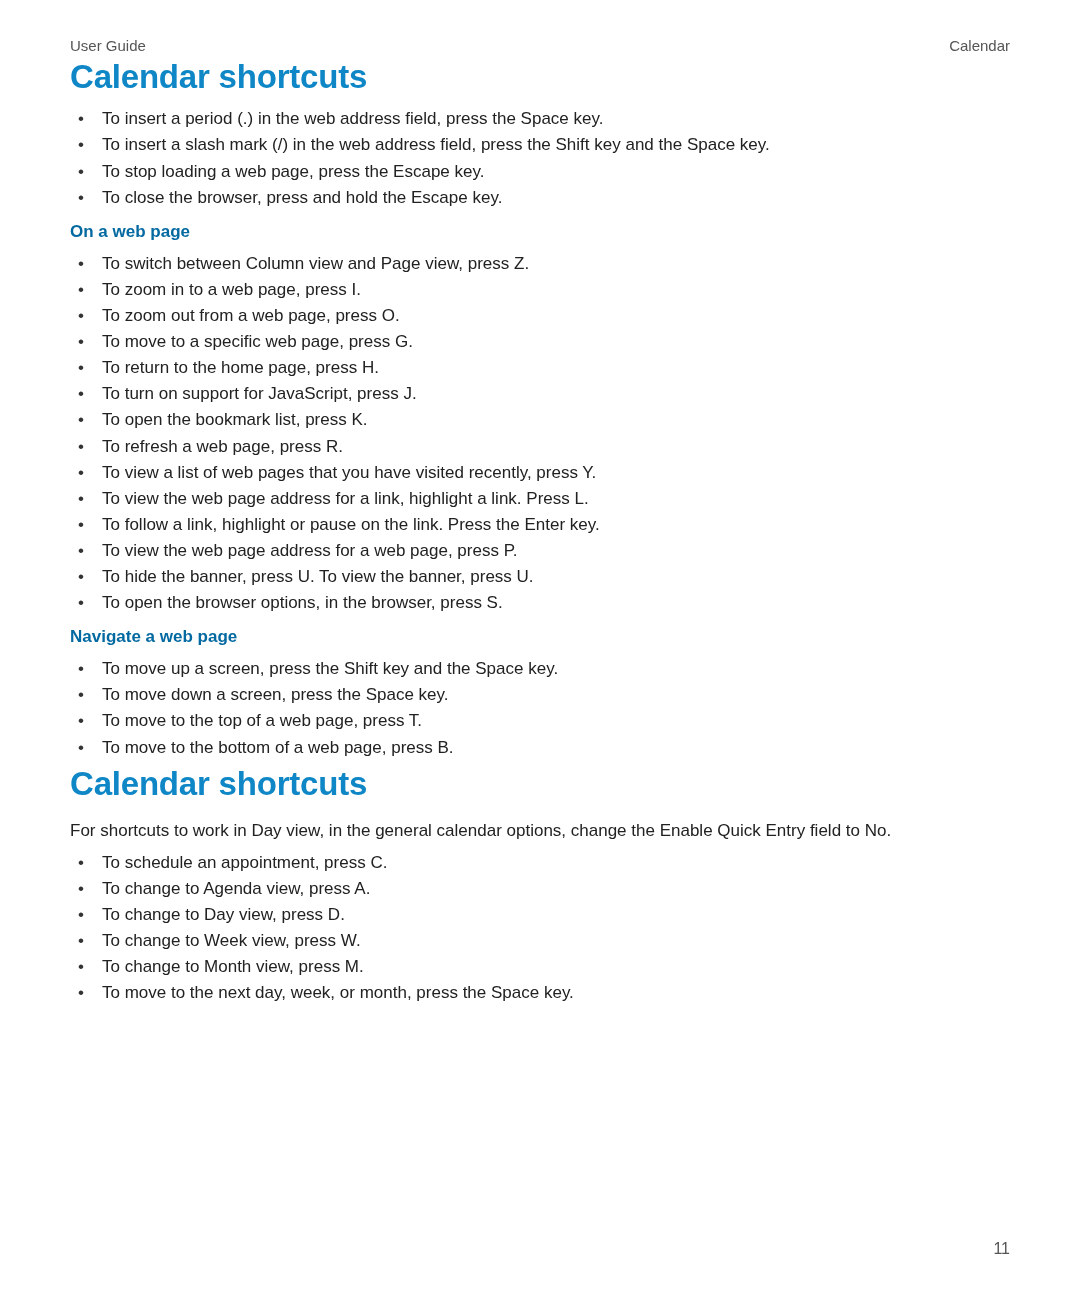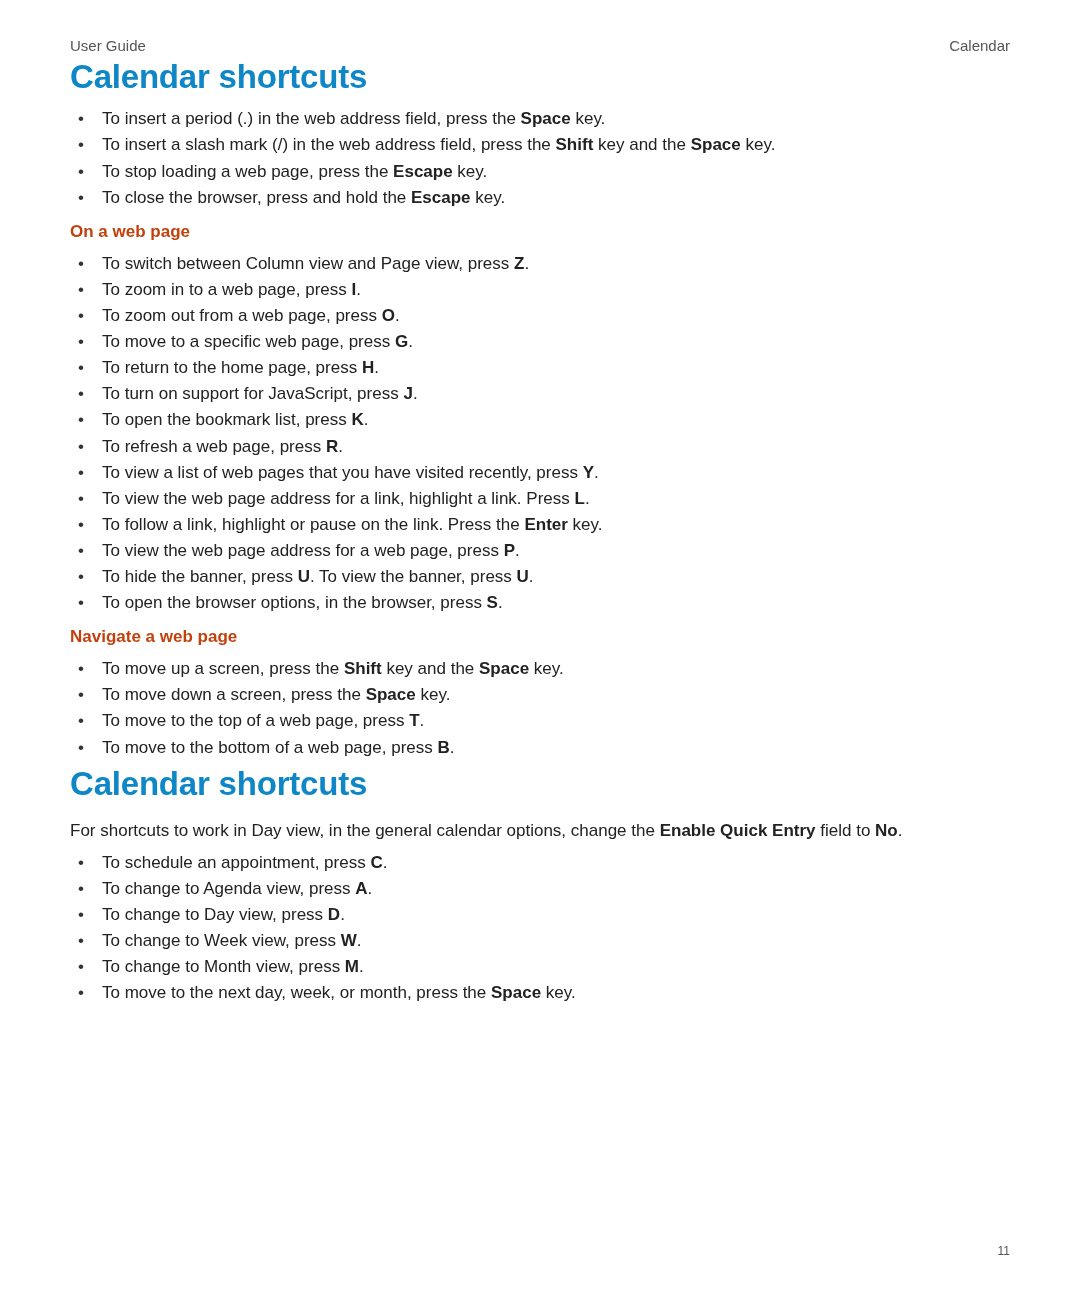--- a/index.html
+++ b/index.html
@@ -54,30 +54,30 @@
     position: absolute;
     left: 8px;
     top: 0;
     font-size: 17px;
     color: #333;
   }
   .subhead {
     font-weight: 700;
     font-size: 17px;
     margin: 12px 0 2px 0;
-    color: #c2410c;
+    color: #0369a1;
   }
   .page-number {
     position: absolute;
     bottom: 36px;
     right: 70px;
-    font-size: 12px;
+    font-size: 16px;
     color: #555;
   }
-  b { font-weight: 700; }
+  b { font-weight: 400; }
 </style>
 </head>
 <body>
 
 <div class="page">
 
   <div class="running-header">
     <span>User Guide</span>
     <span>Calendar</span>
   </div>

